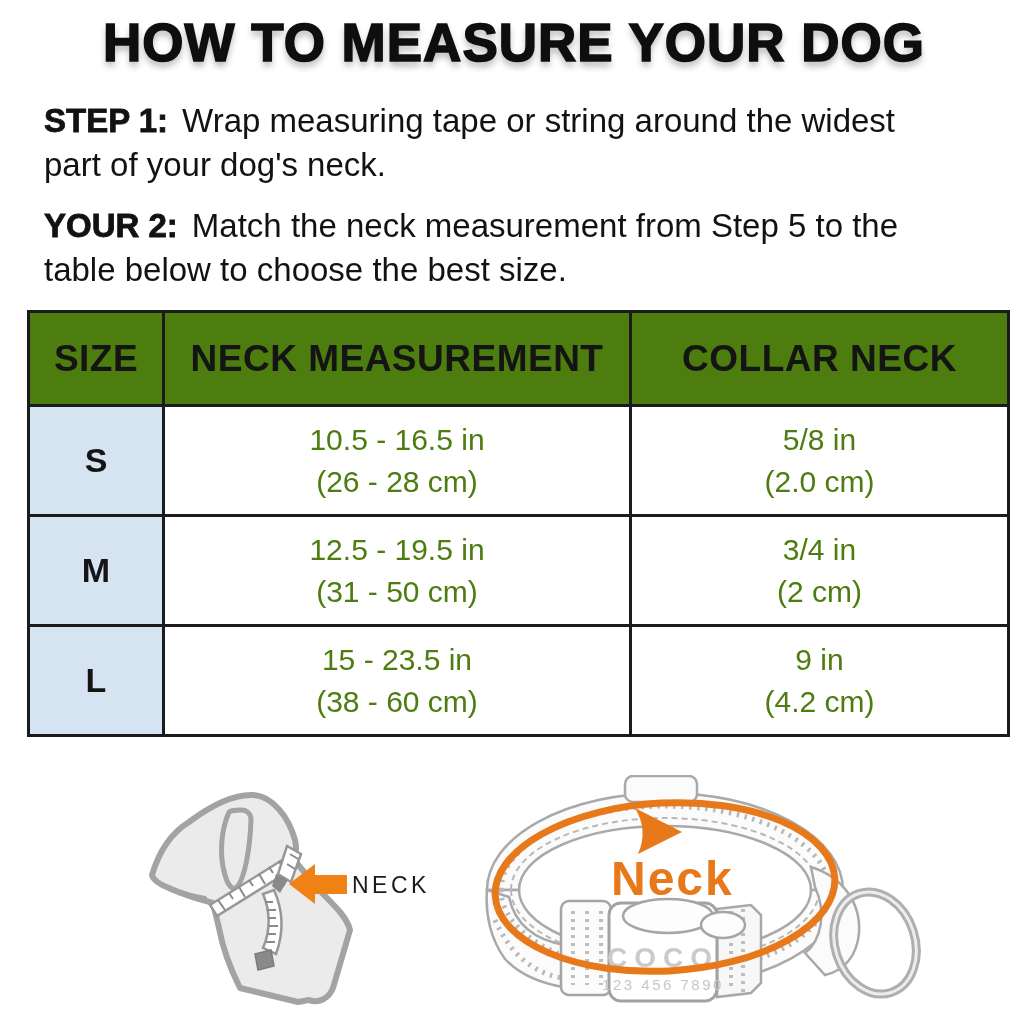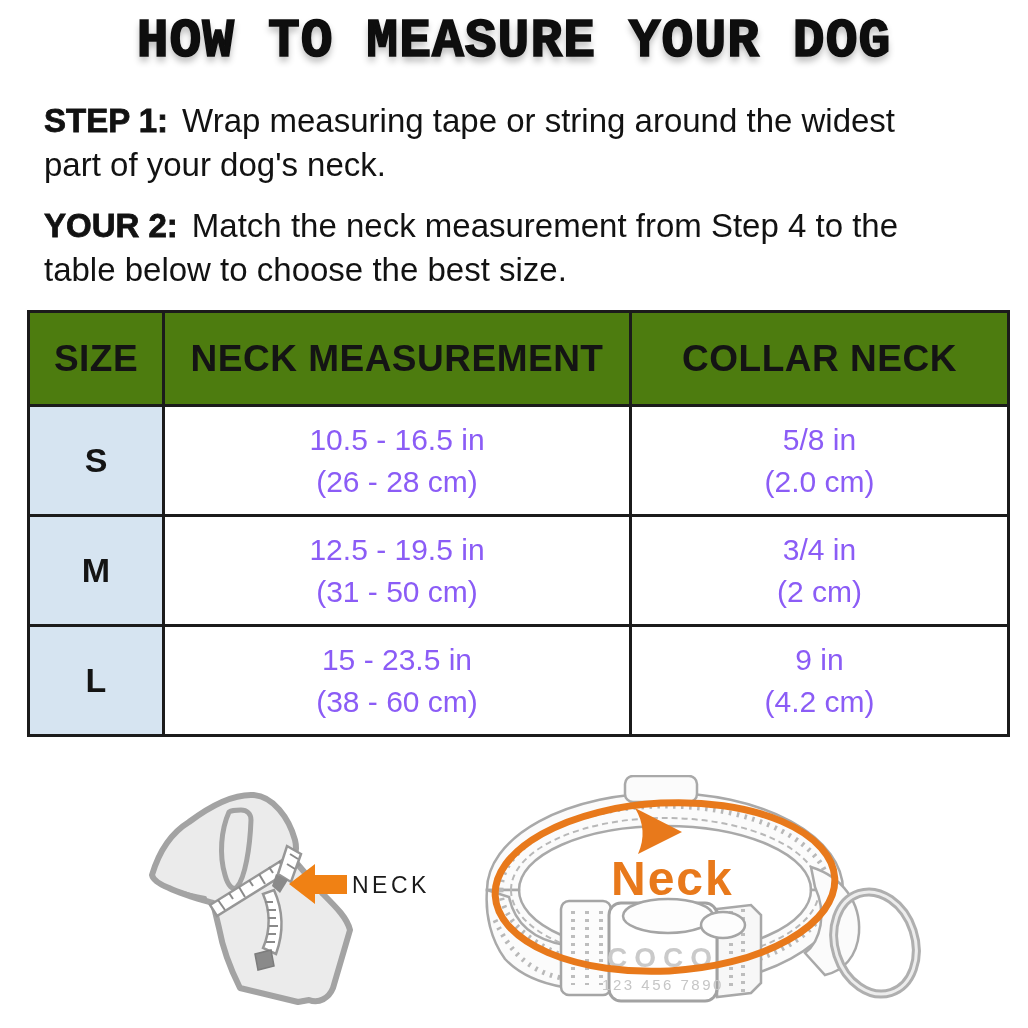--- a/index.html
+++ b/index.html
@@ -7,53 +7,52 @@
     width:1028px;height:1028px;background:#ffffff;position:relative;overflow:hidden;
     font-family:"Liberation Sans","DejaVu Sans",sans-serif;color:#121212;
   }
   .page{position:absolute;inset:0;}
   .title{
     position:absolute;left:0;right:0;top:12px;text-align:center;
     font-size:53px;font-weight:700;letter-spacing:1px;color:#0e0e0e;
     -webkit-text-stroke:1.6px #0e0e0e;
     text-shadow:0 5px 7px rgba(0,0,0,0.30);
     white-space:nowrap;
-    font-family:Liberation Mono, monospace;
   }
   .steps{position:absolute;left:44px;top:99px;width:905px;font-size:33px;line-height:44px;}
   .steps p{margin:0 0 17px 0;}
   .step-label{font-weight:700;-webkit-text-stroke:0.8px #111;padding-right:14px;margin-top:8px;}
   table.size-table{
     position:absolute;left:27px;top:310px;width:980px;
     border-collapse:collapse;table-layout:fixed;
   }
   .size-table th,.size-table td{
     border:3px solid #1b1b1b;text-align:center;vertical-align:middle;padding:0;
   }
   .size-table th{
     background:#4d7c0f;height:91px;font-size:37px;font-weight:700;color:#141414;letter-spacing:0.5px;
   }
   .size-table td{height:107px;background:#ffffff;}
   .size-table td.size-cell{background:#D6E4F1;font-size:34px;font-weight:700;color:#141414;}
-  .cell-line{display:block;font-size:30px;line-height:42px;color:#8b5cf6;}
+  .cell-line{display:block;font-size:30px;line-height:42px;color:#4d7c0f;}
   .diagram{position:absolute;}
   #dog-diagram{left:93px;top:770px;}
   #collar-diagram{left:475px;top:775px;}
   svg text{font-family:"Liberation Sans","DejaVu Sans",sans-serif;}
 </style>
 </head>
 <body>
 
 <div class="page">
 
   <div class="title">HOW TO MEASURE YOUR DOG</div>
 
   <div class="steps">
     <p><span class="step-label">STEP 1:</span><span>Wrap measuring tape or string around the widest part of your dog's neck.</span></p>
-    <p><span class="step-label">YOUR 2:</span><span>Match the neck measurement from Step 4 to the table below to choose the best size.</span></p>
+    <p><span class="step-label">YOUR 2:</span><span>Match the neck measurement from Step 5 to the table below to choose the best size.</span></p>
   </div>
 
   <table class="size-table">
     <colgroup>
         <col style="width:135px">
         <col style="width:467px">
         <col style="width:378px">
       </colgroup>
     <thead>
       <tr>

